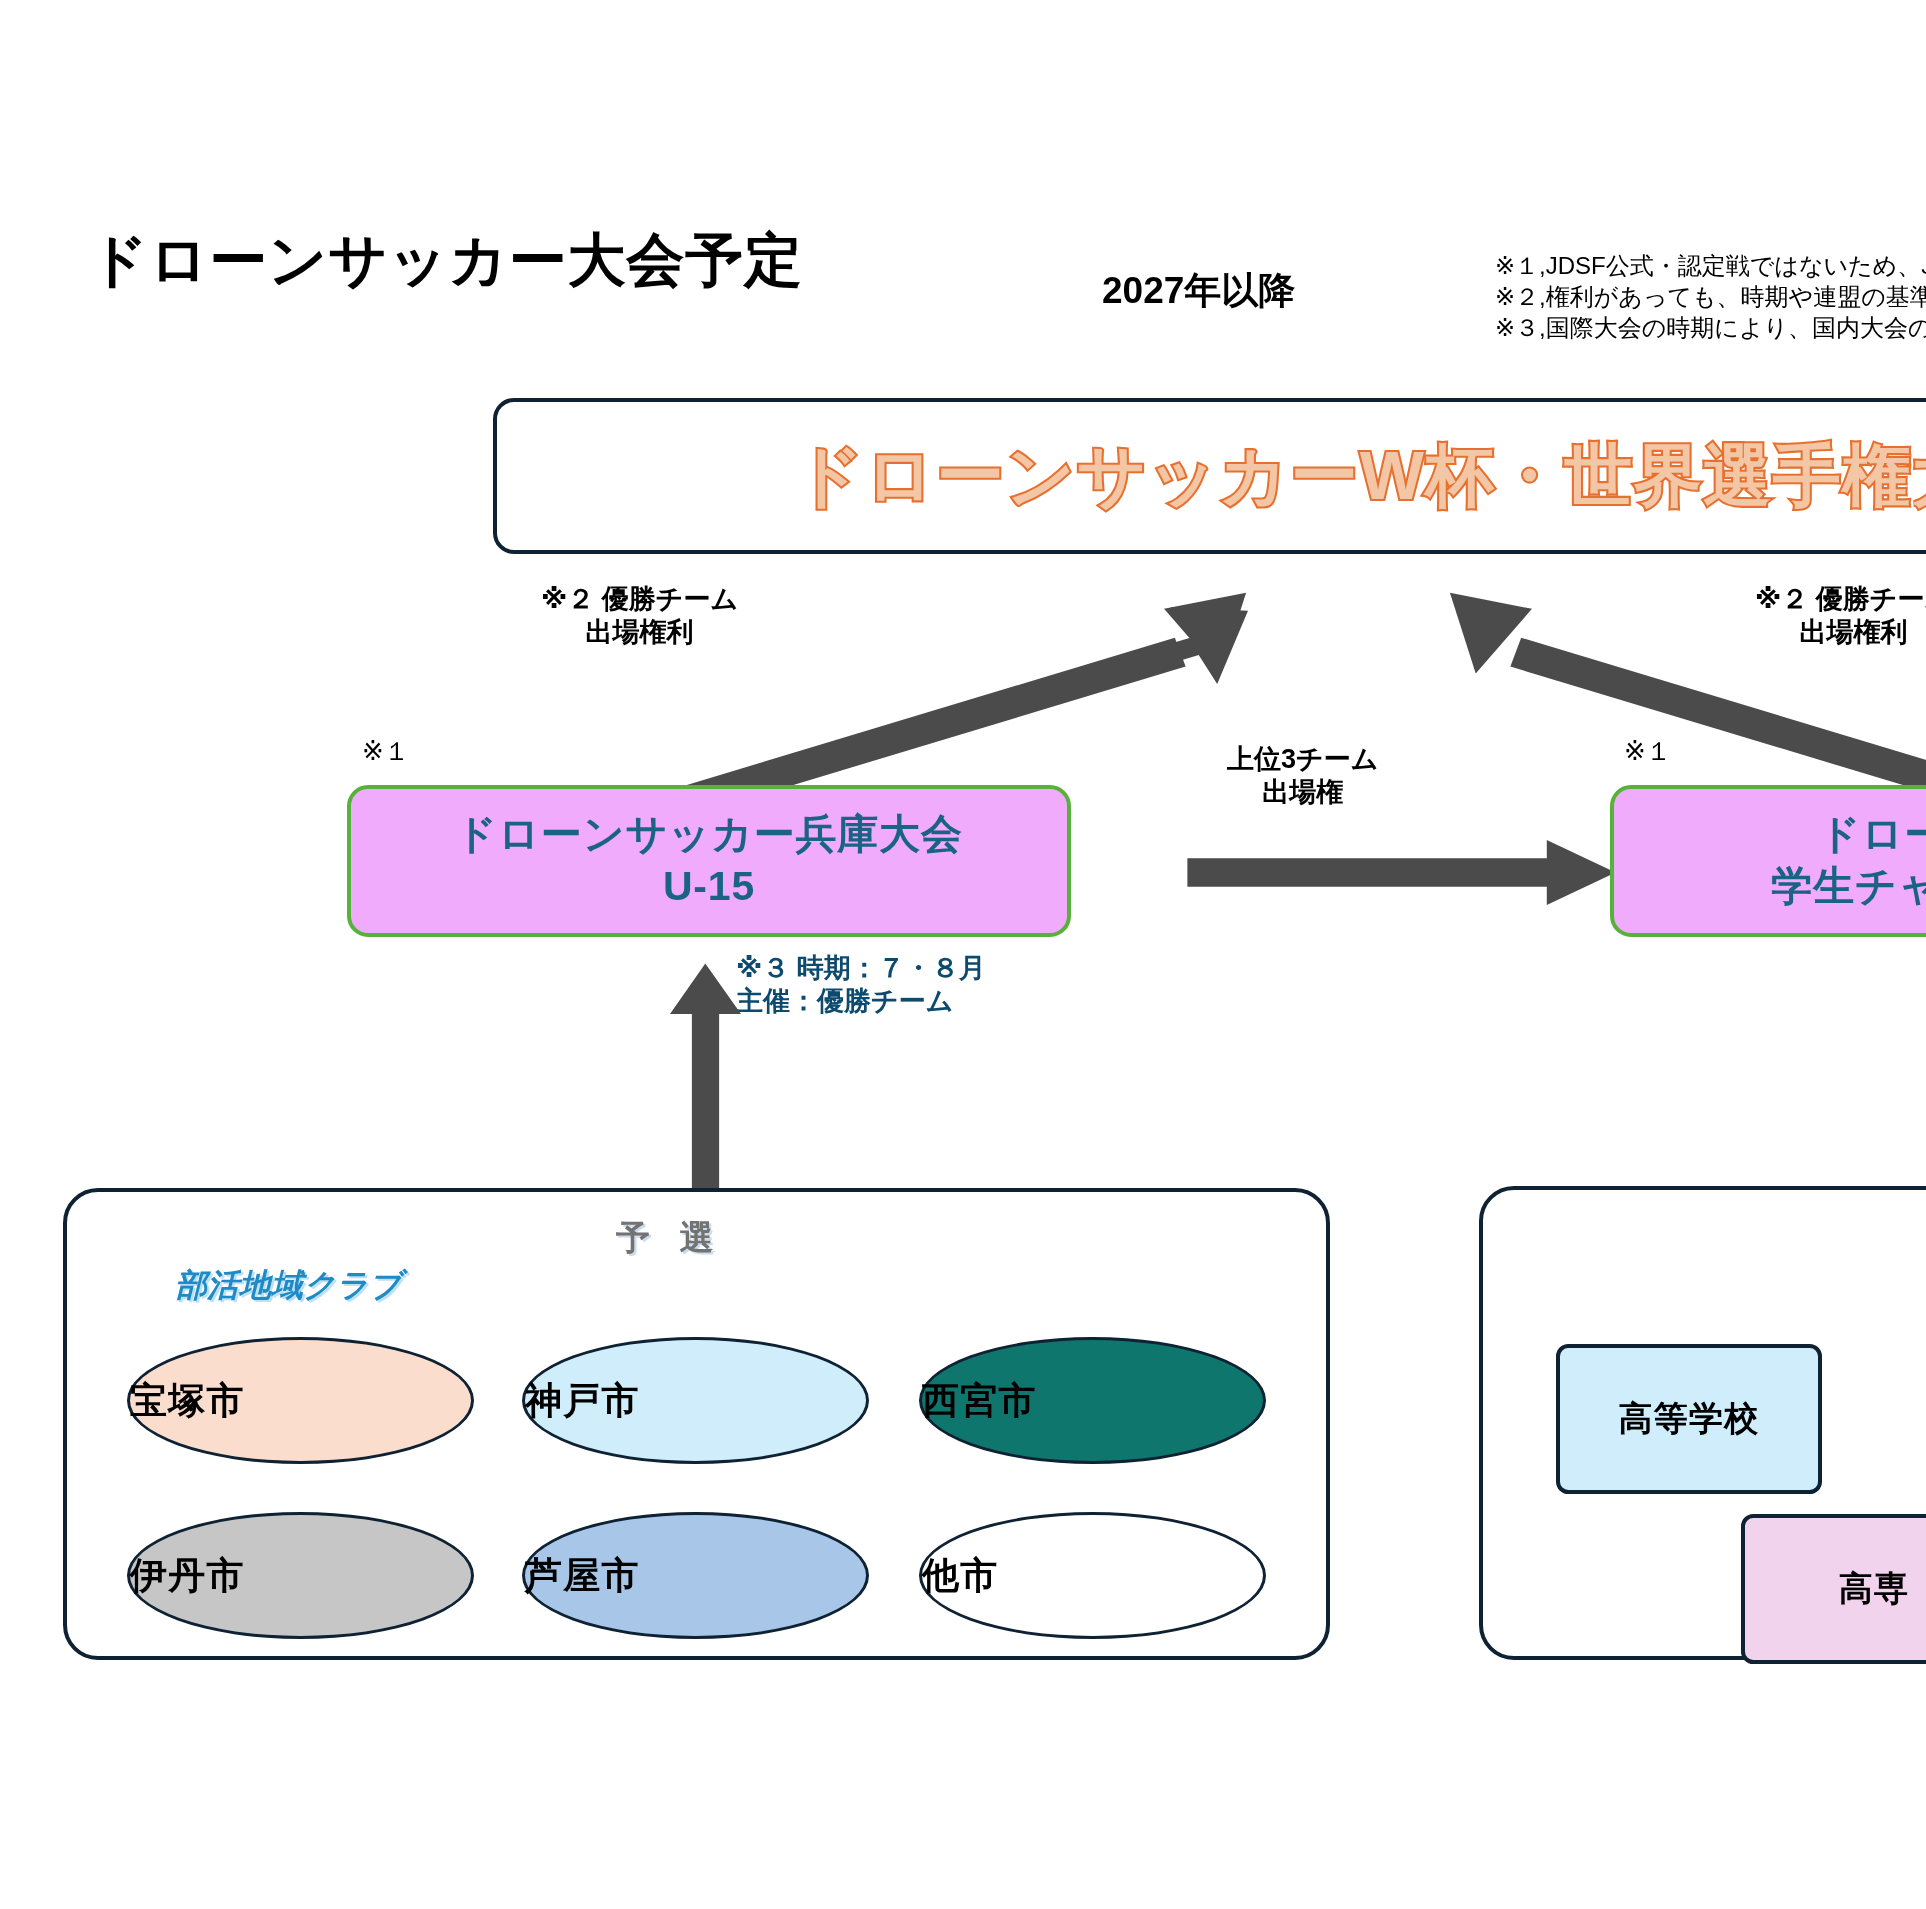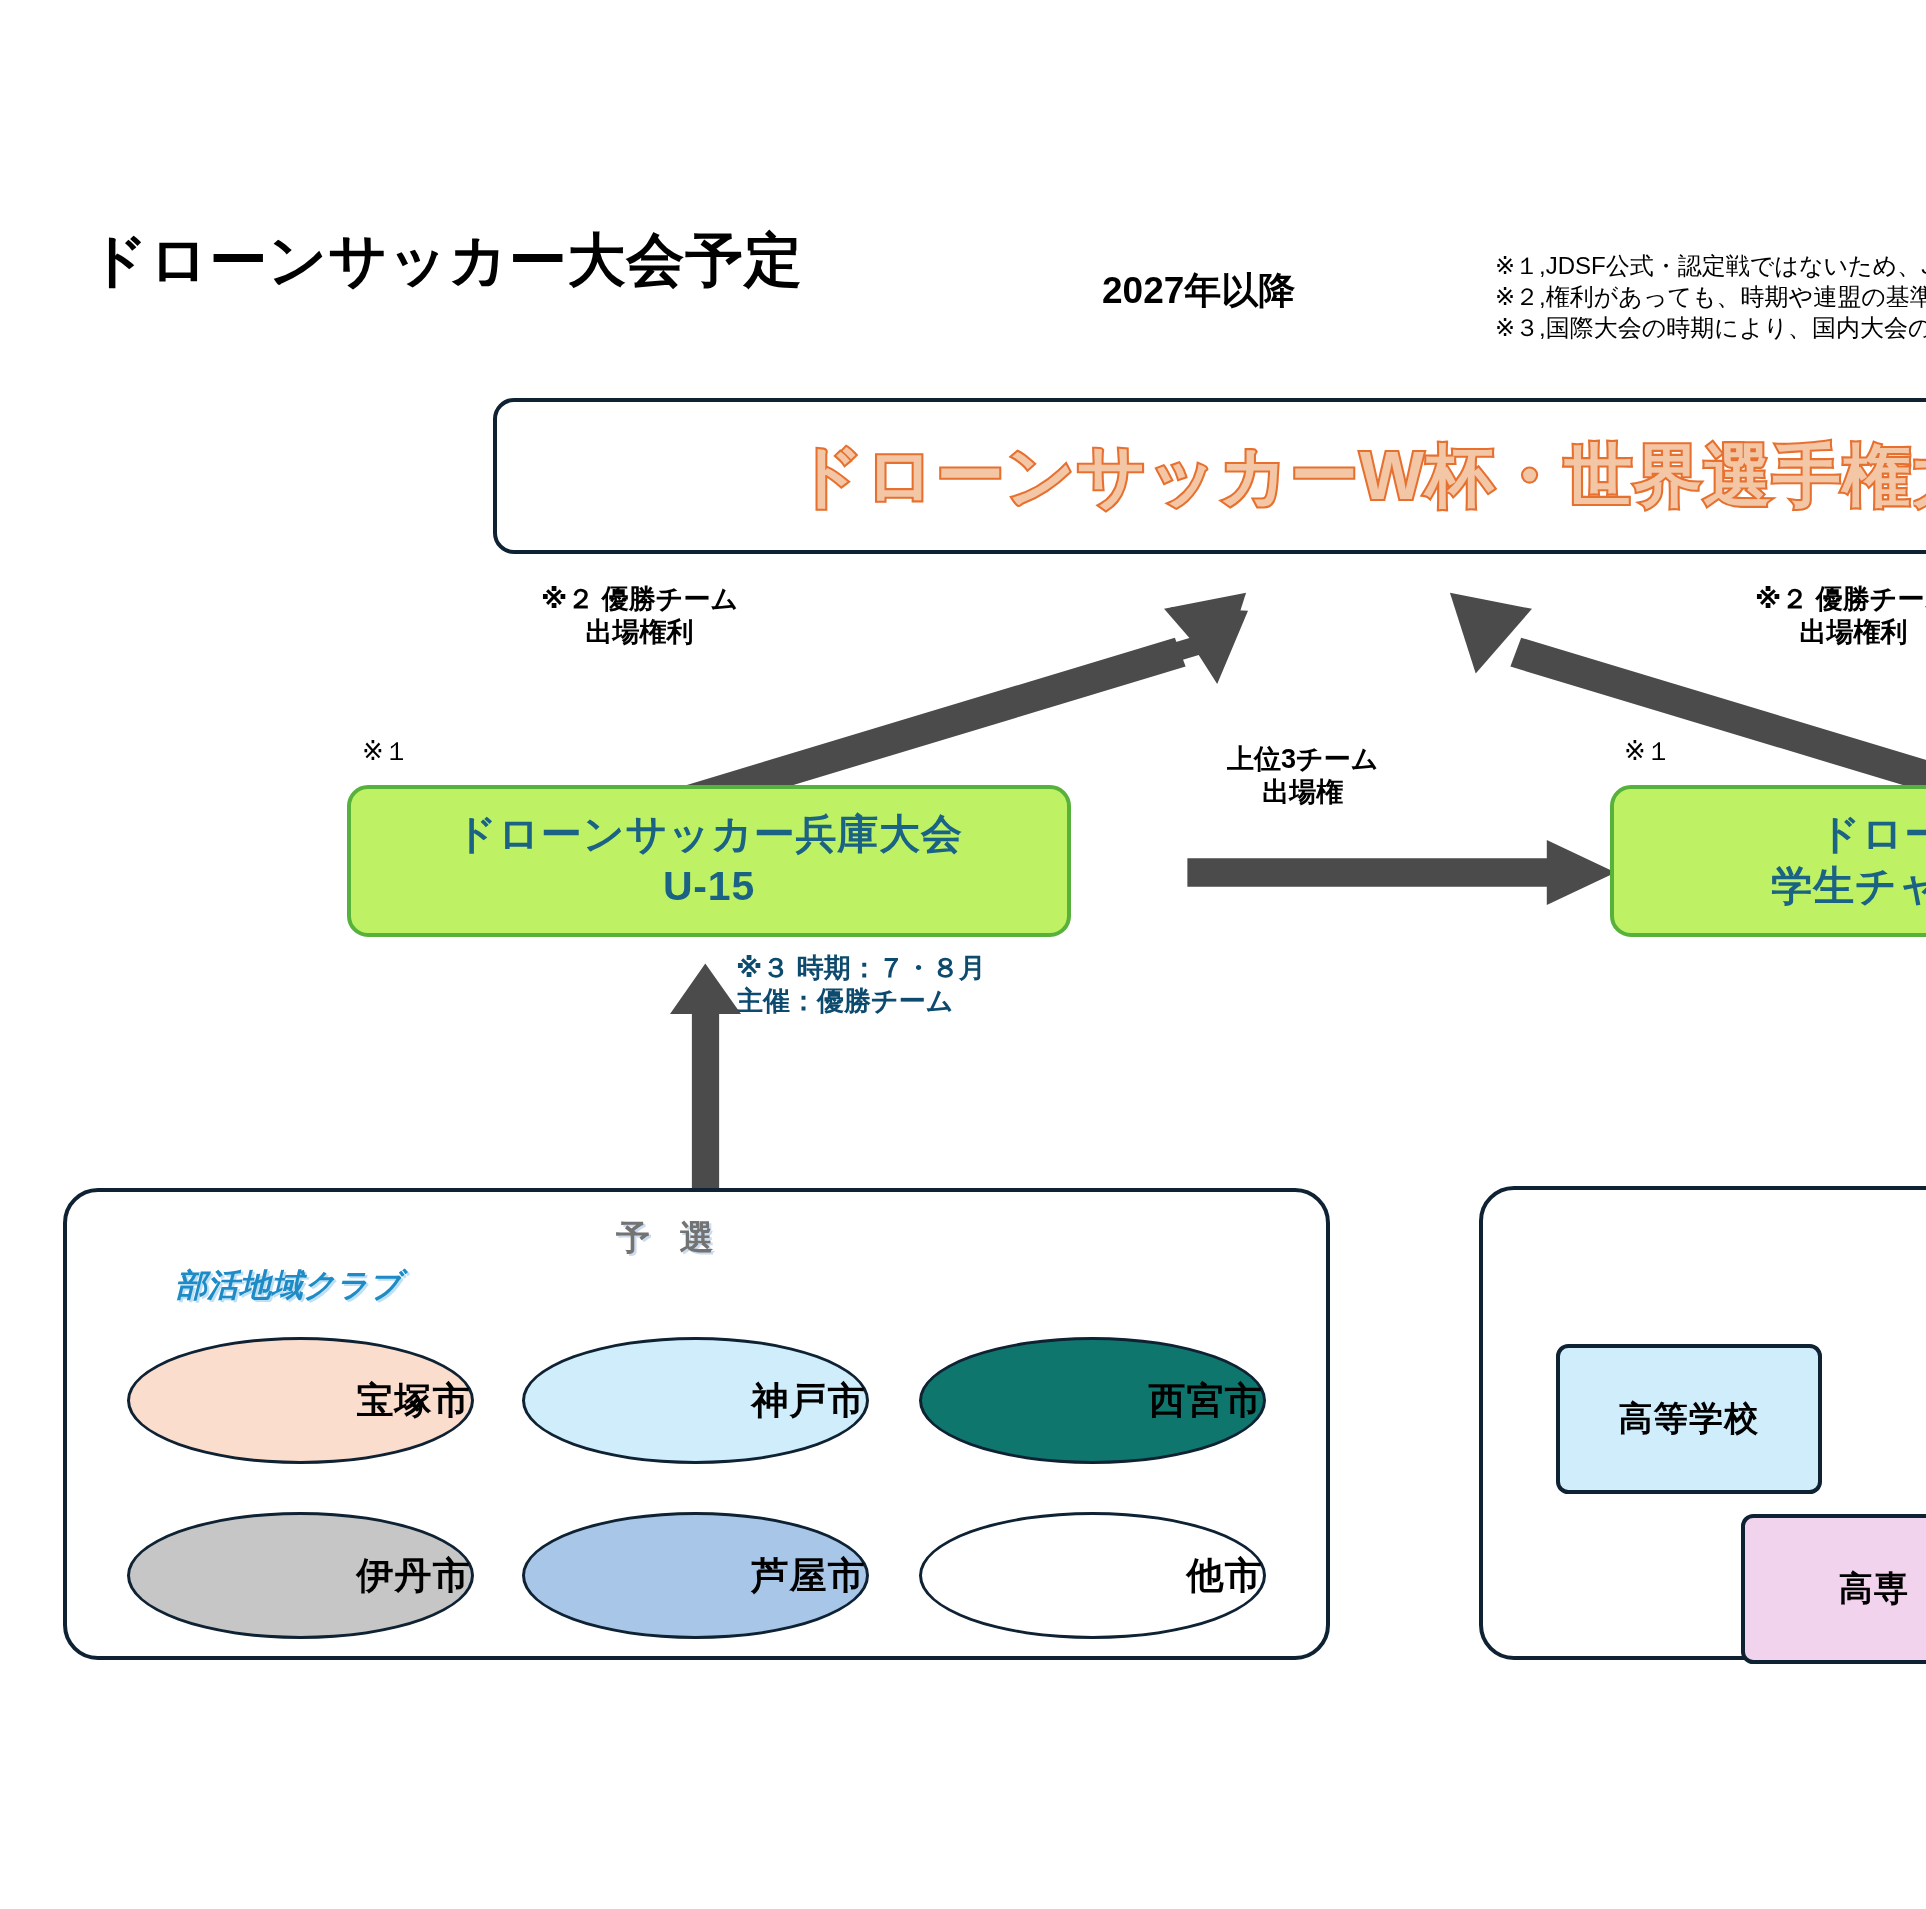--- a/index.html
+++ b/index.html
@@ -41,21 +41,21 @@
 
   
   .arrow-label{font-size:27px;font-weight:700;line-height:1.22;text-align:center;white-space:nowrap;color:#000;}
 
   #label-left-award{left:541px;top:583px;}
   #label-right-award{left:1755px;top:583px;}
   #label-mid{left:1227px;top:743px;}
 
   
   .tour-box{
-    border:4.2px solid #57B23B;border-radius:21px;background:#bef264;
+    border:4.2px solid #57B23B;border-radius:21px;background:#f0abfc;
     box-sizing:border-box;display:flex;align-items:center;justify-content:center;
   }
   .tour-text{
     text-align:center;color:#1B6384;font-size:41px;font-weight:700;line-height:1.26;
     white-space:nowrap;letter-spacing:0.8px;
   }
   #hyogo-box{left:347px;top:785px;width:724px;height:152px;}
   #osaka-box{left:1610px;top:785px;width:925px;height:152px;}
 
   .star-note{font-size:26px;font-weight:400;white-space:nowrap;color:#000;}
@@ -79,21 +79,21 @@
   #yosen-left{left:616px;top:1215px;}
 
   #club-label{
     left:175px;top:1264px;font-size:32px;font-weight:700;font-style:italic;
     white-space:nowrap;color:#1E8BC6;text-shadow:2.3px 2.3px 0 rgba(186,222,243,.95);
   }
 
   
   .oval{
     border:3.5px solid #0E2233;border-radius:50%;
-    display:flex;align-items:center;justify-content:flex-end;box-sizing:border-box;font-family:Liberation Mono, monospace;
+    display:flex;align-items:center;justify-content:flex-start;box-sizing:border-box;font-family:Liberation Mono, monospace;
   }
   .oval span{font-size:37px;font-weight:700;color:#000;white-space:nowrap;letter-spacing:1.2px;}
 
   
   .card{
     border:4.2px solid #0E2233;border-radius:12.3px;
     display:flex;align-items:center;justify-content:center;box-sizing:border-box;
   }
   .card span{font-size:34px;font-weight:700;color:#000;white-space:nowrap;letter-spacing:1.2px;}
 </style>

